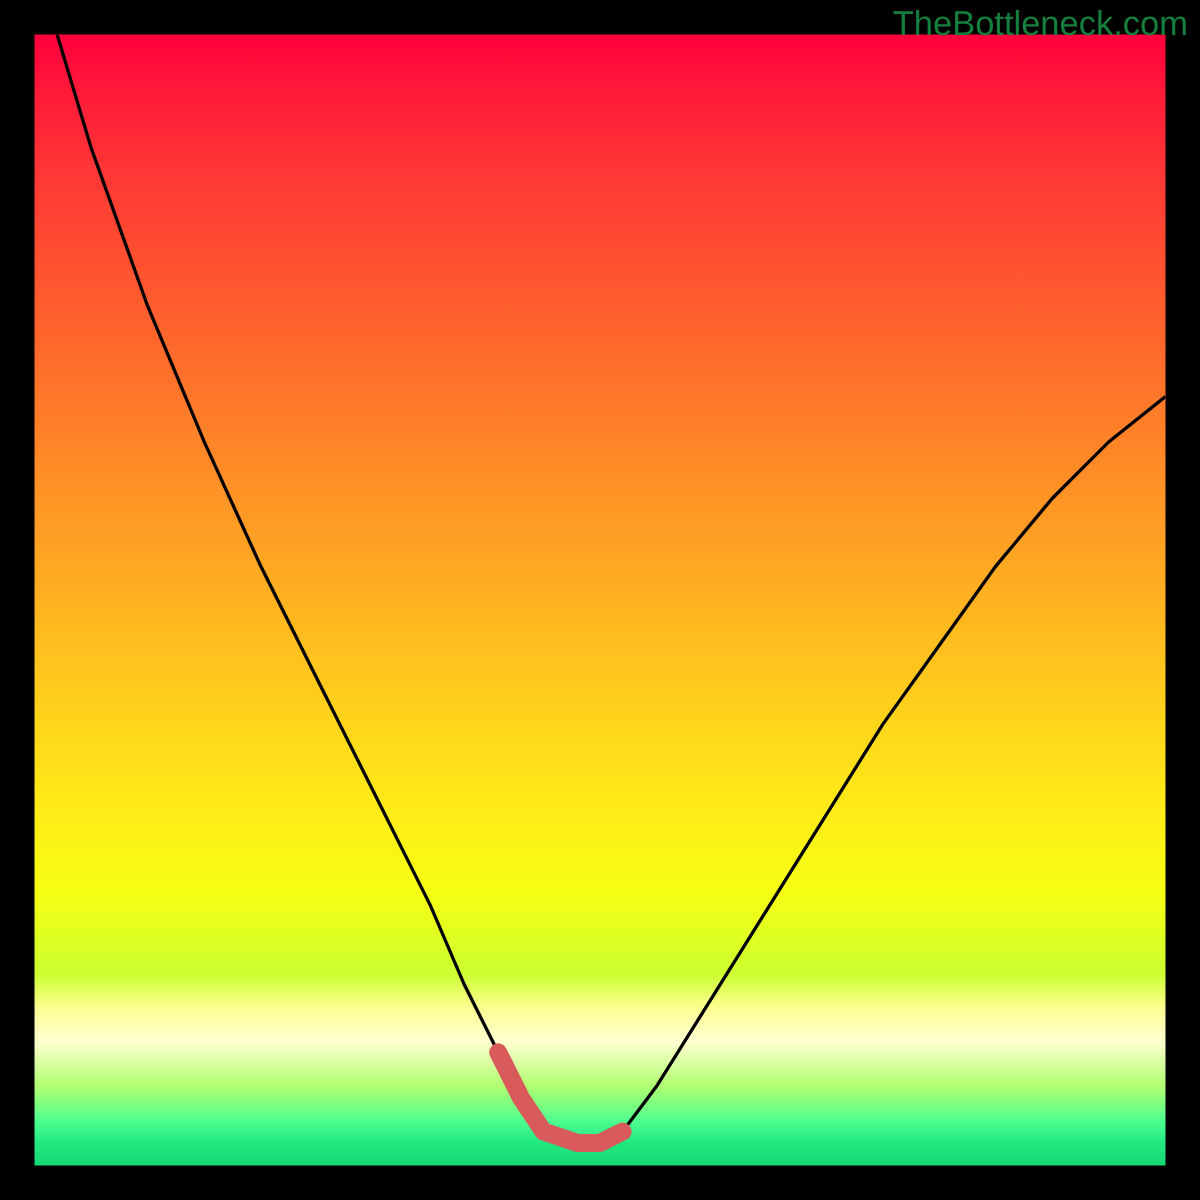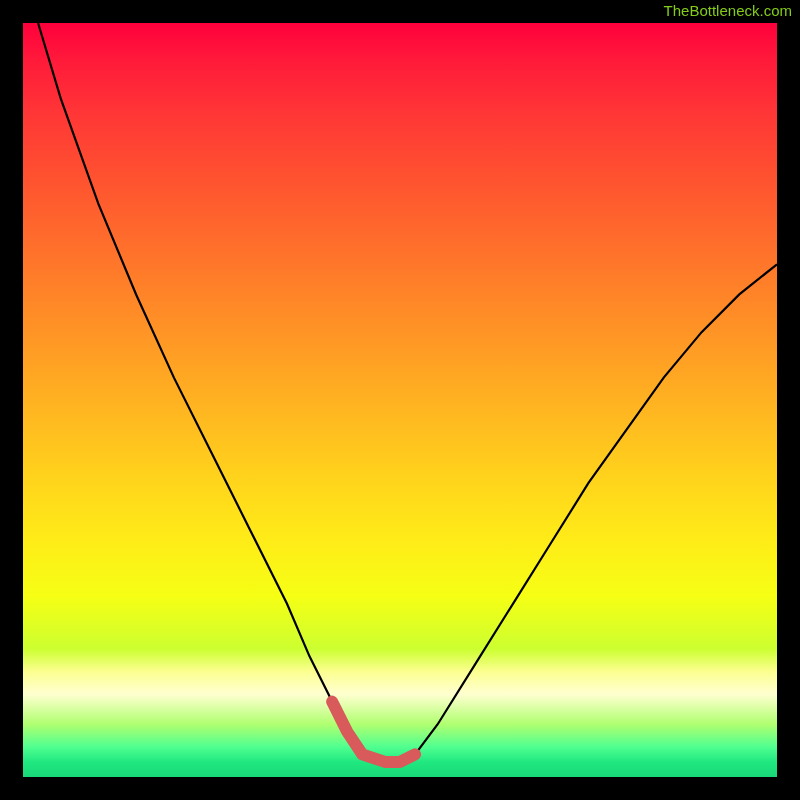--- a/index.html
+++ b/index.html
@@ -40,22 +40,22 @@
       #b0ff70 93%,
       #50ff90 96%,
       #20e880 98%,
       #18d878 100%
     );
   }
   .watermark {
     position: absolute;
     top: 2px;
     right: 8px;
-    color: #84cc16;
-    font-size: 15px;
+    color: #15803d;
+    font-size: 23px;
     font-weight: 500;
     font-family: Arial, sans-serif;
     z-index: 10;
   }
   svg.curve {
     position: absolute;
     left: 0;
     top: 0;
     width: 754px;
     height: 754px;

